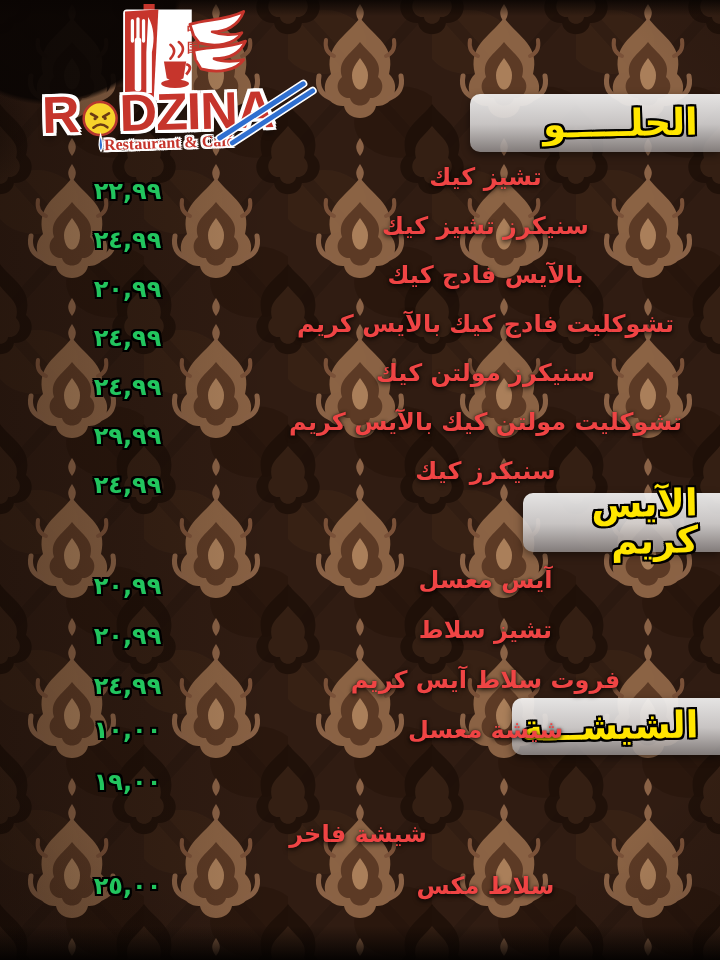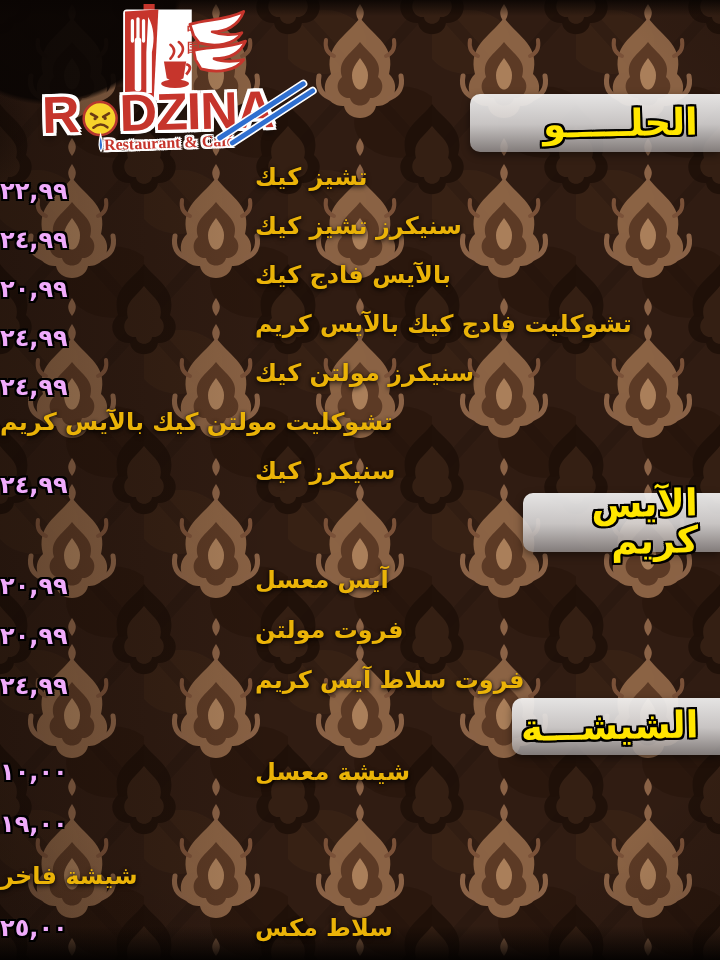--- a/index.html
+++ b/index.html
@@ -59,36 +59,36 @@
     direction:rtl;font-size:37px;font-weight:bold;color:#ffe600;line-height:1;
     transform:rotate(-1.2deg);
     text-shadow:-2px -2px 0 #000,2px -2px 0 #000,-2px 2px 0 #000,2px 2px 0 #000,
                 -2px 0 0 #000,2px 0 0 #000,0 -2px 0 #000,0 2px 0 #000;
   }
 
   
   .rows{position:absolute;left:0;right:0;}
   .rows-sweets{top:153px;}
   .rows-ice{top:555px;}
-  .rows-shisha{top:746px;}
+  .rows-shisha{top:704px;}
   .row{display:flex;align-items:center;}
   .rows-sweets .row{height:49px;}
   .rows-ice .row{height:50px;}
   .rows-shisha .row{height:52px;}
   .price{
-    width:255px;text-align:left;direction:ltr;
-    font-size:24px;font-weight:bold;letter-spacing:1px;color:#f0abfc;line-height:1;
+    width:255px;text-align:center;direction:ltr;
+    font-size:24px;font-weight:bold;letter-spacing:1px;color:#22c55e;line-height:1;
     text-shadow:-2px -2px 0 #000,2px -2px 0 #000,-2px 2px 0 #000,2px 2px 0 #000,
                 -2px 0 0 #000,2px 0 0 #000,0 -2px 0 #000,0 2px 0 #000;
   }
   .rows-sweets .price{transform:translateY(13px);}
   .rows-ice .price{transform:translateY(6px);}
   .name{
-    flex:1;direction:rtl;text-align:left;padding-right:4px;
-    font-size:24px;font-weight:bold;color:#eab308;line-height:1.1;
+    flex:1;direction:rtl;text-align:center;padding-right:4px;
+    font-size:24px;font-weight:bold;color:#ef4444;line-height:1.1;
     text-shadow:0 2px 5px rgba(0,0,0,.75),0 0 3px rgba(0,0,0,.55);
   }
 </style>
 </head>
 <body>
 
 <div class="page">
 
   <svg class="bg" width="720" height="960" viewBox="0 0 720 960" aria-hidden="true">
     <defs>
@@ -198,36 +198,37 @@
     </div>
     <div class="row">
       <span class="price">٢٤,٩٩</span>
       <span class="name">تشوكليت فادج كيك بالآيس كريم</span>
     </div>
     <div class="row">
       <span class="price">٢٤,٩٩</span>
       <span class="name">سنيكرز مولتن كيك</span>
     </div>
     <div class="row">
+      <span class="price">٢٩,٩٩</span>
       <span class="name">تشوكليت مولتن كيك بالآيس كريم</span>
     </div>
     <div class="row">
       <span class="price">٢٤,٩٩</span>
       <span class="name">سنيكرز كيك</span>
     </div>
   </div>
 
   <div class="rows rows-ice">
     <div class="row">
       <span class="price">٢٠,٩٩</span>
       <span class="name">آيس معسل</span>
     </div>
     <div class="row">
       <span class="price">٢٠,٩٩</span>
-      <span class="name">فروت مولتن</span>
+      <span class="name">تشيز سلاط</span>
     </div>
     <div class="row">
       <span class="price">٢٤,٩٩</span>
       <span class="name">فروت سلاط آيس كريم</span>
     </div>
   </div>
 
   <div class="rows rows-shisha">
     <div class="row">
       <span class="price">١٠,٠٠</span>

